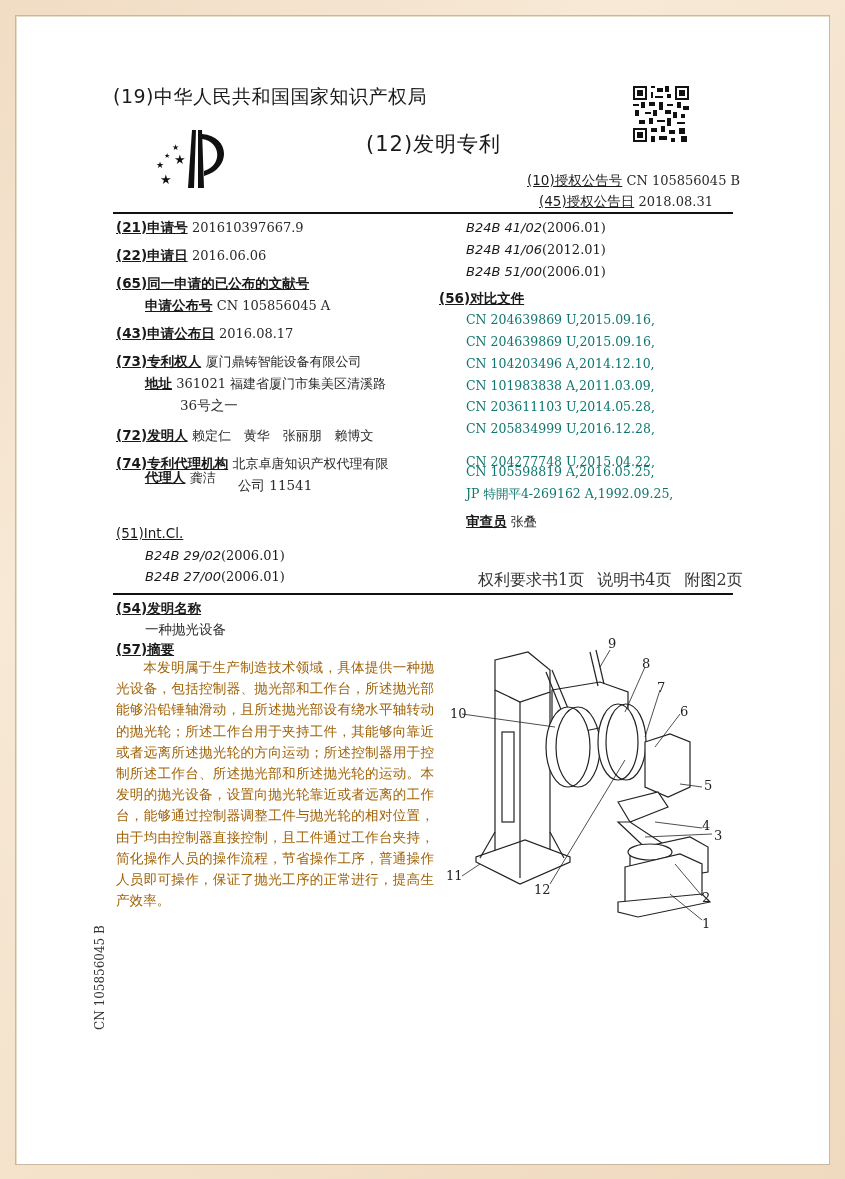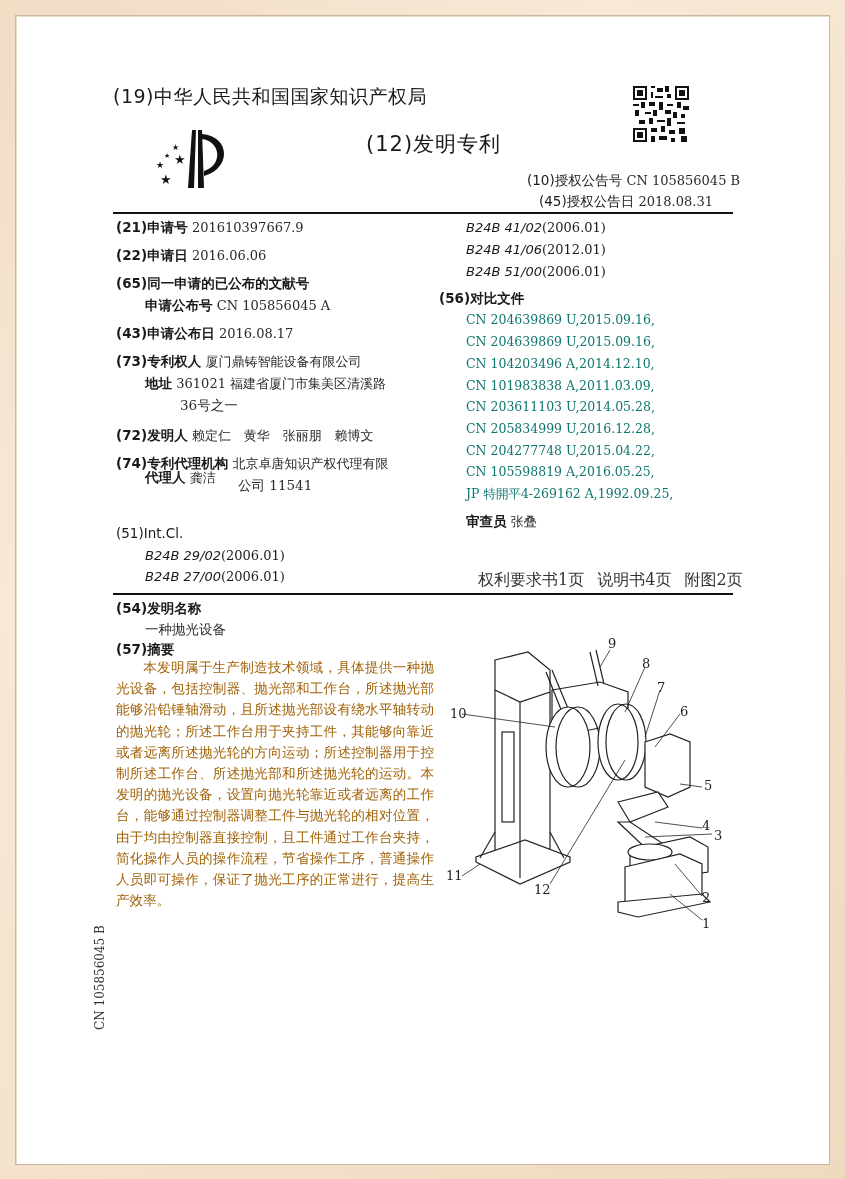--- a/index.html
+++ b/index.html
@@ -14,21 +14,21 @@
     box-shadow: inset 1px 1px 0 #e9dcc8;
   }
   .abs { position:absolute; white-space:nowrap; }
   .hdr19 { left:113px; top:84px; font-size:19px; letter-spacing:0.5px; }
   .hdr12 { left:350px; top:130px; font-size:21px; letter-spacing:1px;margin-left:16px; }
   .logo { left:152px; top:128px; width:78px; height:62px; }
   .qr { left:633px; top:86px; width:56px; height:56px; }
   .pubno { left:527px; top:172px; font-size:13.5px; }
   .pubdate { left:527px; top:193px; font-size:13.5px;margin-left:12px; }
   .rule { position:absolute; left:113px; width:620px; height:2px; background:#111; }
-  .lbl { font-size:13.5px; font-weight:bold; }
+  .lbl { font-size:13.5px; font-weight:bold;text-decoration:underline; }
   .val { font-family:"DejaVu Serif", serif; font-size:13px; color:#2a2a2a; }
   .f { font-size:13.5px; line-height:18px; }
   .ipc { font-style:italic; font-size:13px; }
   .ipcd { font-family:"DejaVu Serif", serif; font-size:13px; }
   .cite { font-family:"DejaVu Serif", serif; font-size:12.5px; color:#0f766e; left:466px; }
   .pages { left:478px; top:570px; font-family:"DejaVu Serif", serif; font-size:16px; color:#333; word-spacing:8px; }
   .abstract {
     position:absolute; left:116px; top:657px; width:318px;
     font-family:"DejaVu Serif", serif; font-size:13.6px; line-height:21.2px;
     color:#a16207; text-indent:2em; text-align:justify; white-space:normal;
@@ -179,21 +179,21 @@
 <div class="abs f" style="left:466px;top:262px">
   <span class="ipc">B24B 51/00</span><span class="ipcd">(2006.01)</span>
 </div>
 <div class="abs f lbl" style="left:439px;top:289px">(56)对比文件</div>
 <div class="abs cite" style="top:312px">CN 204639869 U,2015.09.16,</div>
 <div class="abs cite" style="top:334px">CN 204639869 U,2015.09.16,</div>
 <div class="abs cite" style="top:356px">CN 104203496 A,2014.12.10,</div>
 <div class="abs cite" style="top:378px">CN 101983838 A,2011.03.09,</div>
 <div class="abs cite" style="top:399px">CN 203611103 U,2014.05.28,</div>
 <div class="abs cite" style="top:421px">CN 205834999 U,2016.12.28,</div>
-<div class="abs cite" style="top:443px">CN 204277748 U,2015.04.22,</div>
+<div class="abs cite" style="top:454px">CN 204277748 U,2015.04.22,</div>
 <div class="abs cite" style="top:464px">CN 105598819 A,2016.05.25,</div>
 <div class="abs cite" style="top:486px">JP 特開平4-269162 A,1992.09.25,</div>
 <div class="abs f" style="left:466px;top:512px">
   <span class="lbl">审查员</span>
   <span class="val">张叠</span>
 </div>
 <div class="abs pages">权利要求书1页 说明书4页 附图2页</div>
 
 <div class="rule" style="top:593px"></div>
 

